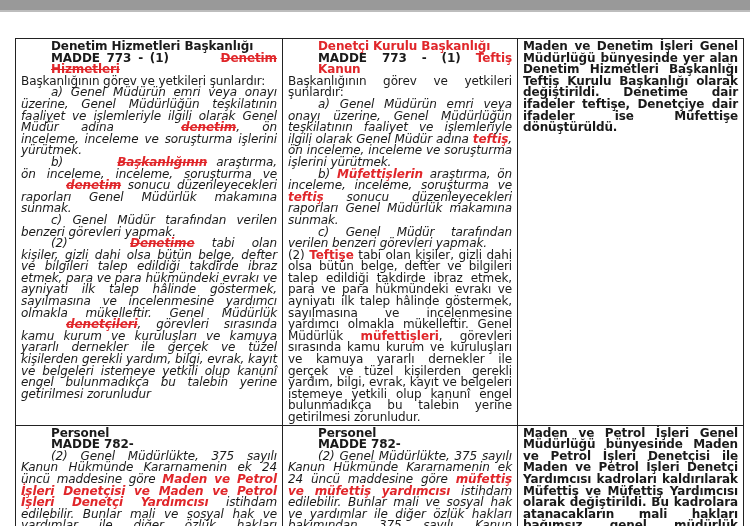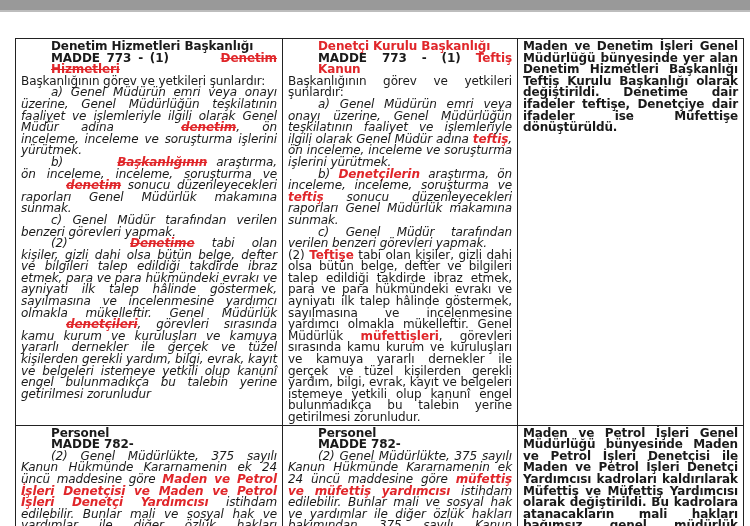--- a/index.html
+++ b/index.html
@@ -36,21 +36,21 @@
       <span class="ind"><span>a) Genel Müdürün emri veya onayı üzerine, Genel Müdürlüğün teşkilatının faaliyet ve işlemleriyle ilgili olarak Genel Müdür adına </span><span class="del">denetim</span><span>, ön inceleme, inceleme ve soruşturma işlerini yürütmek.</span></span>
       <span class="ind"><span>b) </span><span class="del">Başkanlığının</span><span> araştırma, ön inceleme, inceleme, soruşturma ve </span><span class="del">denetim</span><span> sonucu düzenleyecekleri raporları Genel Müdürlük makamına sunmak.</span></span>
       <span class="ind">c) Genel Müdür tarafından verilen benzeri görevleri yapmak.</span>
       <span class="ind"><span>(2) </span><span class="del">Denetime</span><span> tabi olan kişiler, gizli dahi olsa bütün belge, defter ve bilgileri talep edildiği takdirde ibraz etmek, para ve para hükmündeki evrakı ve ayniyatı ilk talep hâlinde göstermek, sayılmasına ve incelenmesine yardımcı olmakla mükelleftir. Genel Müdürlük </span><span class="del">denetçileri</span><span>, görevleri sırasında kamu kurum ve kuruluşları ve kamuya yararlı dernekler ile gerçek ve tüzel kişilerden gerekli yardım, bilgi, evrak, kayıt ve belgeleri istemeye yetkili olup kanunî engel bulunmadıkça bu talebin yerine getirilmesi zorunludur</span></span>
     </td>
     <td class="c2">
       <span class="h red-h">Denetçi Kurulu Başkanlığı</span>
       <span class="blk" style="padding-left:30px"><b>MADDE 773 -   (1) </b><span class="ins">Teftiş Kanun</span></span>
       <span class="blk"> Başkanlığının görev ve yetkileri şunlardır:</span>
       <span class="ind"><span>a) Genel Müdürün emri veya onayı üzerine, Genel Müdürlüğün teşkilatının faaliyet ve işlemleriyle ilgili olarak Genel Müdür adına </span><span class="ins">teftiş</span><span>, ön inceleme, inceleme ve soruşturma işlerini yürütmek.</span></span>
-      <span class="ind"><span>b) </span><span class="ins">Denetçilerin</span><span> araştırma, ön inceleme, inceleme, soruşturma ve </span><span class="ins">teftiş</span><span> sonucu düzenleyecekleri raporları Genel Müdürlük makamına sunmak.</span></span>
+      <span class="ind"><span>b) </span><span class="ins">Müfettişlerin</span><span> araştırma, ön inceleme, inceleme, soruşturma ve </span><span class="ins">teftiş</span><span> sonucu düzenleyecekleri raporları Genel Müdürlük makamına sunmak.</span></span>
       <span class="ind">c) Genel Müdür tarafından verilen benzeri görevleri yapmak.</span>
       <span class="blk"><span>(2) </span><span class="ins">Teftişe</span><span> tabi olan kişiler, gizli dahi olsa bütün belge, defter ve bilgileri talep edildiği takdirde ibraz etmek, para ve para hükmündeki evrakı ve ayniyatı ilk talep hâlinde göstermek, sayılmasına ve incelenmesine yardımcı olmakla mükelleftir. Genel Müdürlük </span><span class="ins">müfettişleri</span><span>, görevleri sırasında kamu kurum ve kuruluşları ve kamuya yararlı dernekler ile gerçek ve tüzel kişilerden gerekli yardım, bilgi, evrak, kayıt ve belgeleri istemeye yetkili olup kanunî engel bulunmadıkça bu talebin yerine getirilmesi zorunludur.</span></span>
     </td>
     <td class="c3">Maden ve Denetim İşleri Genel Müdürlüğü bünyesinde yer alan Denetim Hizmetleri Başkanlığı Teftiş Kurulu Başkanlığı olarak değiştirildi. Denetime dair ifadeler teftişe, Denetçiye dair ifadeler ise Müfettişe dönüştürüldü.</td>
   </tr>
   <tr class="r2">
     <td class="c1">
       <span class="h">Personel</span>
       <span class="h">MADDE 782-</span>
       <span class="ind"><span>(2) Genel Müdürlükte, 375 sayılı Kanun Hükmünde Kararnamenin ek 24 üncü maddesine göre </span><span class="ins">Maden ve Petrol İşleri Denetçisi ve Maden ve Petrol İşleri Denetçi Yardımcısı</span><span> istihdam edilebilir. Bunlar mali ve sosyal hak ve yardımlar ile diğer özlük hakları bakımından 375 sayılı Kanun Hükmünde Kararnamenin ek 30 uncu maddesi uyarınca bağımsız genel müdürlük müfettiş ve müfettiş yardımcılarına denktir.</span></span>

